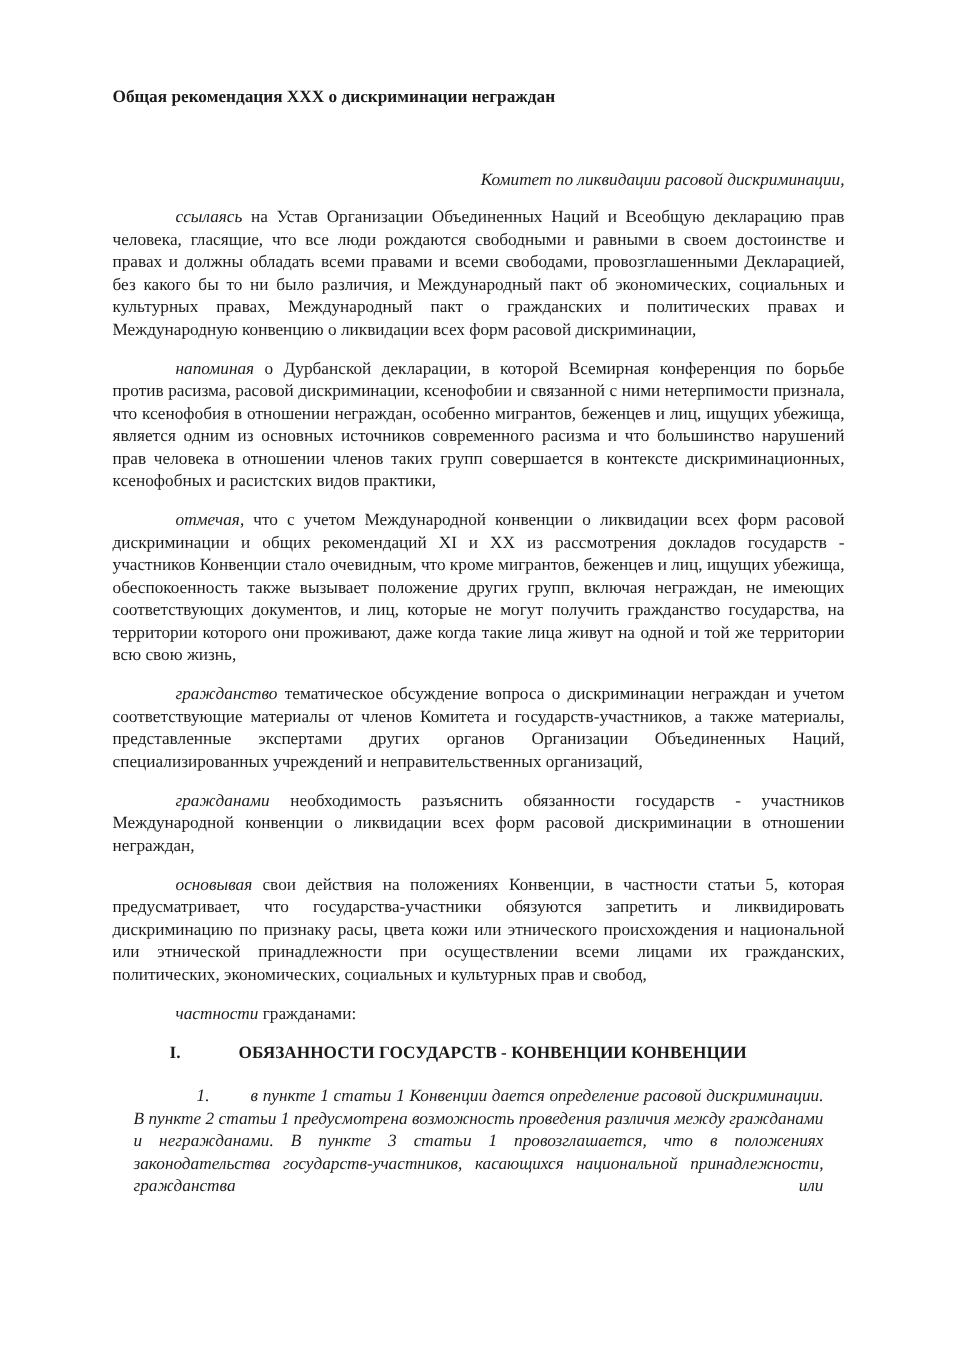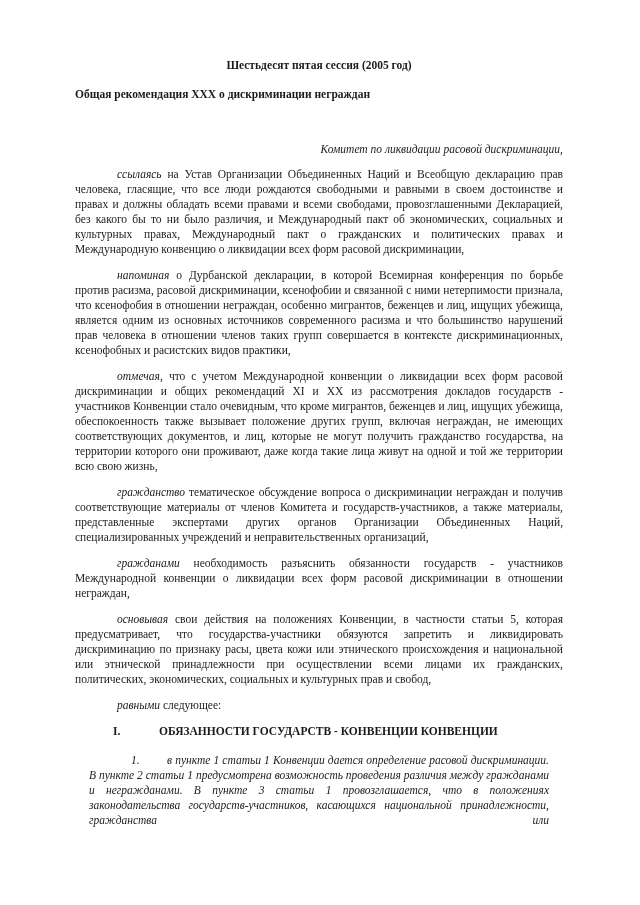--- a/index.html
+++ b/index.html
@@ -69,37 +69,36 @@
     display: inline-block;
     width: 36px;
     text-indent: 0;
   }
 </style>
 </head>
 <body>
 
 <div class="page">
 
-  <p class="session-title">Шестьдесят пятая сессия (2005 год)</p>
 
   <p class="doc-title">Общая рекомендация XXX о дискриминации неграждан</p>
 
   <p class="committee">Комитет по ликвидации расовой дискриминации,</p>
 
   <p class="para"><span class="lead">ссылаясь</span><span> на Устав Организации Объединенных Наций и Всеобщую декларацию прав человека, гласящие, что все люди рождаются свободными и равными в своем достоинстве и правах и должны обладать всеми правами и всеми свободами, провозглашенными Декларацией, без какого бы то ни было различия, и Международный пакт об экономических, социальных и культурных правах, Международный пакт о гражданских и политических правах и Международную конвенцию о ликвидации всех форм расовой дискриминации,</span></p>
 
   <p class="para"><span class="lead">напоминая</span><span> о Дурбанской декларации, в которой Всемирная конференция по борьбе против расизма, расовой дискриминации, ксенофобии и связанной с ними нетерпимости признала, что ксенофобия в отношении неграждан, особенно мигрантов, беженцев и лиц, ищущих убежища, является одним из основных источников современного расизма и что большинство нарушений прав человека в отношении членов таких групп совершается в контексте дискриминационных, ксенофобных и расистских видов практики,</span></p>
 
   <p class="para"><span class="lead">отмечая</span><span>, что с учетом Международной конвенции о ликвидации всех форм расовой дискриминации и общих рекомендаций XI и XX из рассмотрения докладов государств - участников Конвенции стало очевидным, что кроме мигрантов, беженцев и лиц, ищущих убежища, обеспокоенность также вызывает положение других групп, включая неграждан, не имеющих соответствующих документов, и лиц, которые не могут получить гражданство государства, на территории которого они проживают, даже когда такие лица живут на одной и той же территории всю свою жизнь,</span></p>
 
-  <p class="para"><span class="lead">гражданство</span><span> тематическое обсуждение вопроса о дискриминации неграждан и получив соответствующие материалы от членов Комитета и государств-участников, а также материалы, представленные экспертами других органов Организации Объединенных Наций, специализированных учреждений и неправительственных организаций,</span></p>
+  <p class="para"><span class="lead">гражданство</span><span> тематическое обсуждение вопроса о дискриминации неграждан и учетом соответствующие материалы от членов Комитета и государств-участников, а также материалы, представленные экспертами других органов Организации Объединенных Наций, специализированных учреждений и неправительственных организаций,</span></p>
 
   <p class="para"><span class="lead">гражданами</span><span> необходимость разъяснить обязанности государств - участников Международной конвенции о ликвидации всех форм расовой дискриминации в отношении неграждан,</span></p>
 
   <p class="para"><span class="lead">основывая</span><span> свои действия на положениях Конвенции, в частности статьи 5, которая предусматривает, что государства-участники обязуются запретить и ликвидировать дискриминацию по признаку расы, цвета кожи или этнического происхождения и национальной или этнической принадлежности при осуществлении всеми лицами их гражданских, политических, экономических, социальных и культурных прав и свобод,</span></p>
 
-  <p class="para"><span class="lead">равными</span><span> следующее:</span></p>
+  <p class="para"><span class="lead">частности</span><span> гражданами:</span></p>
 
   <div class="section-heading"><span class="sec-num">I.</span><span>ОБЯЗАННОСТИ ГОСУДАРСТВ - КОНВЕНЦИИ КОНВЕНЦИИ</span></div>
 
   <p class="numbered"><span class="para-num">1.</span><span>в пункте 1 статьи 1 Конвенции дается определение расовой дискриминации. В пункте 2 статьи 1 предусмотрена возможность проведения различия между гражданами и негражданами. В пункте 3 статьи 1 провозглашается, что в положениях законодательства государств-участников, касающихся национальной принадлежности, гражданства или</span></p>
 
 </div>
 
 </body></html>

